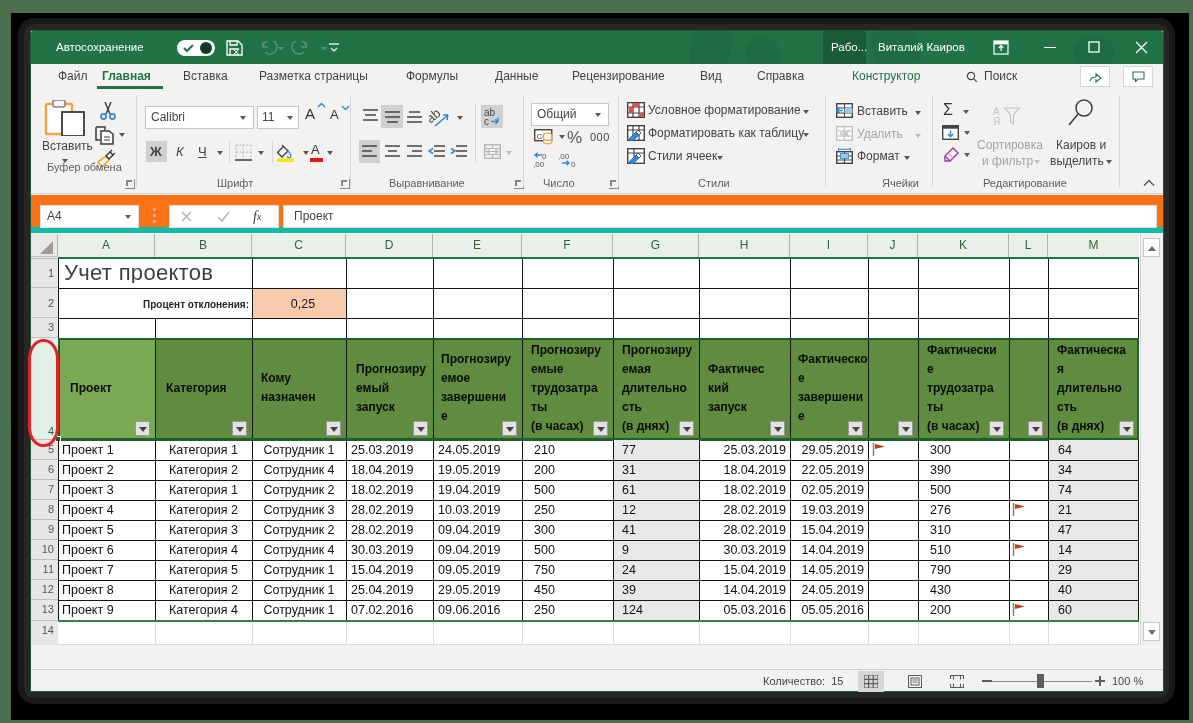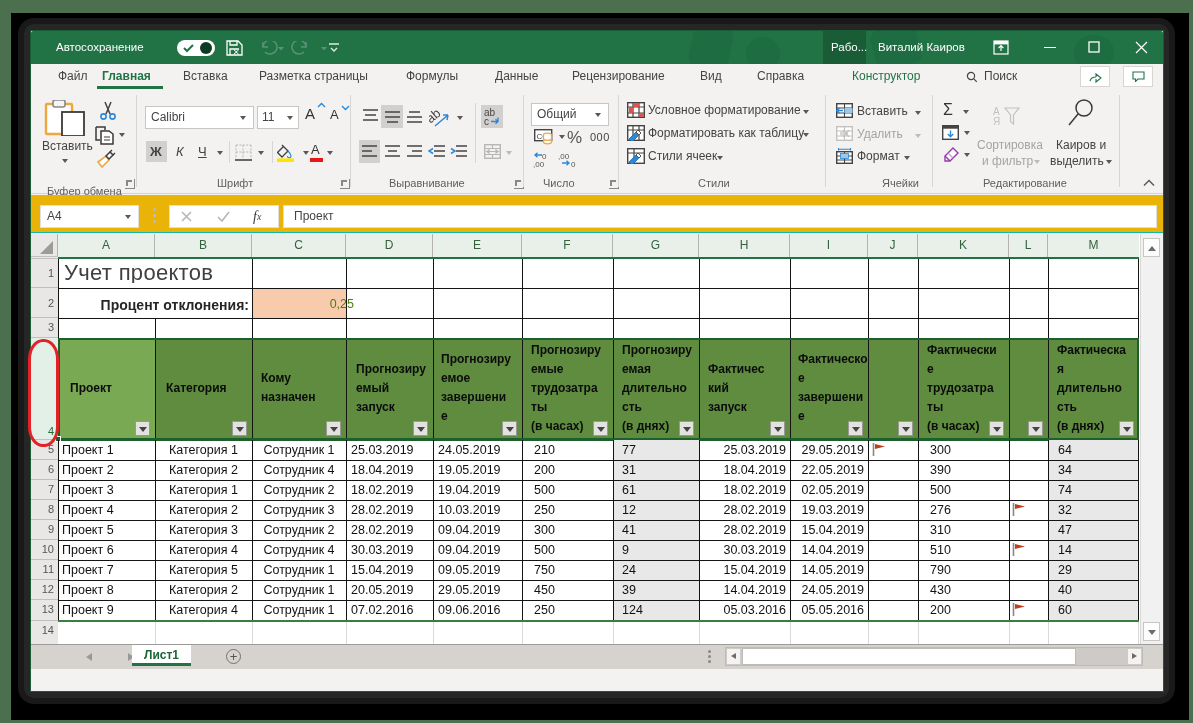--- a/index.html
+++ b/index.html
@@ -21,21 +21,21 @@
 .rb .lbl{font-size:11px;color:#605e5c;white-space:nowrap}
 .rb .txt{font-size:12px;color:#444;white-space:nowrap}
 .rb .gtxt{font-size:12px;color:#a6a4a2;white-space:nowrap}
 .sep{width:1px;background:#d8d6d3}
 .dl{width:10px;height:10px;border-left:1px solid #8a8886;border-top:1px solid #8a8886;transform:rotate(180deg)}
 .dl:after{content:"";position:absolute;right:1px;bottom:1px;width:4px;height:4px;border-right:2px solid #8a8886;border-bottom:2px solid #8a8886}
 .da{width:0;height:0;border-left:3.5px solid transparent;border-right:3.5px solid transparent;border-top:4px solid #5a5856}
 .gda{width:0;height:0;border-left:3.5px solid transparent;border-right:3.5px solid transparent;border-top:4px solid #bdbbb9}
 .press{background:#d2d0ce}
 
-.fb{left:0;top:164px;width:100%;height:38px;background:#eab308;border-bottom:1px solid #14b8a6}
+.fb{left:0;top:164px;width:100%;height:38px;background:#f97316;border-bottom:6px solid #14b8a6}
 .fb .box{background:#fff;border:1px solid #e1dfdd;height:23px;top:7px}
 .fb span{font-size:12px;color:#444;line-height:23px}
 
 .sh{left:0;top:203px;width:1131px;height:411px;background:#fff}
 .sh *{position:absolute}
 .ch{height:23px;background:#e9efe9;border-right:1px solid #b5b3b1;color:#35613f;font-size:12px;text-align:center;line-height:23px;top:0}
 .rh{left:0;width:27px;background:#e8e7e6;border-bottom:1px solid #c2c0be;color:#555;font-size:11px;text-align:right;padding-right:4px;line-height:19px}
 .cell{font-size:12.5px;color:#111;line-height:20px;white-space:nowrap;overflow:hidden}
 .vl{width:1px;background:#141414}
 .hl{height:1px;background:#141414;left:27px;width:1081px}
@@ -150,21 +150,21 @@
       <path d="M1 1 h9 v3 M1 1 v13 h4" stroke="#3b3a39" stroke-width="1.5" fill="none"></path>
       <path d="M6 5 h8 l4 3 v10 h-12 z" stroke="#3b3a39" stroke-width="1.5" fill="#fff"></path>
       <path d="M9 11 h6 M9 14 h6" stroke="#3b3a39" stroke-width="1.2"></path>
     </svg>
     <div class="da" style="left:88px;top:44px"></div>
     <svg style="left:65px;top:60px" width="20" height="20" viewBox="0 0 20 20">
       <path d="M2 13 l8 -6 l3 4 l-7 7 z" stroke="#eda73e" stroke-width="1.6" fill="#fff"></path>
       <path d="M10 7 l4 -4 l3 3 l-4 4 z" stroke="#3b3a39" stroke-width="1.5" fill="#fff"></path>
       <path d="M14 3 l2 -2 M17 6 l2 -2" stroke="#3b3a39" stroke-width="1.3"></path>
     </svg>
-    <div class="lbl" style="left:16px;top:96px">Буфер обмена</div>
+    <div class="lbl" style="left:16px;top:72px">Буфер обмена</div>
     <div class="dl" style="left:94px;top:90px"></div>
     <div class="sep" style="left:105px;top:6px;height:92px"></div>
 
     <div style="left:114px;top:17px;width:109px;height:23px;background:#fff;border:1px solid #c8c6c4"></div>
     <div class="txt" style="left:120px;top:21px">Calibri</div>
     <div class="da" style="left:209px;top:27px"></div>
     <div style="left:226px;top:17px;width:42px;height:23px;background:#fff;border:1px solid #c8c6c4"></div>
     <div class="txt" style="left:231px;top:21px">11</div>
     <div class="da" style="left:256px;top:27px"></div>
     <div class="txt" style="left:274px;top:16px;font-size:15px;color:#333">А</div>
@@ -434,23 +434,23 @@
     <div class="vl" style="left:759px;top:25px;height:79px"></div>
     <div class="vl" style="left:837px;top:25px;height:79px"></div>
     <div class="vl" style="left:887px;top:25px;height:79px"></div>
     <div class="vl" style="left:978px;top:25px;height:79px"></div>
     <div class="vl" style="left:1017px;top:25px;height:79px"></div>
     <div class="vl" style="left:1107px;top:25px;height:79px"></div>
     <div class="hl" style="top:54px"></div>
     <div class="hl" style="top:84px"></div>
 
     <div class="cell" style="left:33px;top:28px;font-size:22px;color:#404040;line-height:21px;letter-spacing:.3px">Учет проектов</div>
-    <div class="cell" style="left:60px;top:61px;width:158px;text-align:right;font-weight:bold;color:#262626;font-size:14px">Процент отклонения:</div>
+    <div class="cell" style="left:60px;top:61px;width:158px;text-align:right;font-weight:bold;color:#262626;font-size:10px">Процент отклонения:</div>
     <div style="left:222px;top:55px;width:93px;height:29px;background:#f8cbad"></div>
-    <div class="cell" style="left:221px;top:60px;width:102px;text-align:right;color:#4d7c0f">0,25</div>
+    <div class="cell" style="left:221px;top:60px;width:102px;text-align:center;color:#0f172a">0,25</div>
 
     <div style="left:27px;top:104px;width:97px;height:102px;background:#7aa954"></div>
     <div style="left:124px;top:104px;width:97px;height:102px;background:#5f8c3f"></div>
     <div style="left:221px;top:104px;width:94px;height:102px;background:#5f8c3f"></div>
     <div style="left:315px;top:104px;width:87px;height:102px;background:#5f8c3f"></div>
     <div style="left:402px;top:104px;width:89px;height:102px;background:#5f8c3f"></div>
     <div style="left:491px;top:104px;width:91px;height:102px;background:#5f8c3f"></div>
     <div style="left:582px;top:104px;width:86px;height:102px;background:#5f8c3f"></div>
     <div style="left:668px;top:104px;width:91px;height:102px;background:#5f8c3f"></div>
     <div style="left:759px;top:104px;width:78px;height:102px;background:#5f8c3f"></div>
@@ -583,21 +583,21 @@
     <div class="cell dA r8">Проект 4</div>
       <div class="cell dB r8">Категория 2</div>
       <div class="cell dC r8">Сотрудник 3</div>
       <div class="cell dD r8">28.02.2019</div>
       <div class="cell dE r8">10.03.2019</div>
       <div class="cell dF r8">250</div>
       <div class="cell dG r8">12</div>
       <div class="cell dH r8">28.02.2019</div>
       <div class="cell dI r8">19.03.2019</div>
       <div class="cell dK r8">276</div>
-      <div class="cell dM r8">32</div>
+      <div class="cell dM r8">21</div>
     <div class="cell dA r9">Проект 5</div>
       <div class="cell dB r9">Категория 3</div>
       <div class="cell dC r9">Сотрудник 2</div>
       <div class="cell dD r9">28.02.2019</div>
       <div class="cell dE r9">09.04.2019</div>
       <div class="cell dF r9">300</div>
       <div class="cell dG r9">41</div>
       <div class="cell dH r9">28.02.2019</div>
       <div class="cell dI r9">15.04.2019</div>
       <div class="cell dK r9">310</div>
@@ -620,21 +620,21 @@
       <div class="cell dE r11">09.05.2019</div>
       <div class="cell dF r11">750</div>
       <div class="cell dG r11">24</div>
       <div class="cell dH r11">15.04.2019</div>
       <div class="cell dI r11">14.05.2019</div>
       <div class="cell dK r11">790</div>
       <div class="cell dM r11">29</div>
     <div class="cell dA r12">Проект 8</div>
       <div class="cell dB r12">Категория 2</div>
       <div class="cell dC r12">Сотрудник 1</div>
-      <div class="cell dD r12">20.05.2019</div>
+      <div class="cell dD r12">25.04.2019</div>
       <div class="cell dE r12">29.05.2019</div>
       <div class="cell dF r12">450</div>
       <div class="cell dG r12">39</div>
       <div class="cell dH r12">14.04.2019</div>
       <div class="cell dI r12">24.05.2019</div>
       <div class="cell dK r12">430</div>
       <div class="cell dM r12">40</div>
     <div class="cell dA r13">Проект 9</div>
       <div class="cell dB r13">Категория 4</div>
       <div class="cell dC r13">Сотрудник 1</div>
@@ -667,31 +667,35 @@
 
     <div style="left:-3px;top:105px;width:31px;height:108px;border:3.5px solid #e32227;border-radius:15px/20px"></div>
 
     <div style="left:1109px;top:0;width:22px;height:411px;background:#f1f1f1;border-left:1px solid #d9d7d5"></div>
     <div style="left:1112px;top:4px;width:17px;height:19px;background:#fdfdfd;border:1px solid #c8c6c4"></div>
     <div style="left:1117px;top:12px;width:0;height:0;border-left:4px solid transparent;border-right:4px solid transparent;border-bottom:5px solid #6e6c6a"></div>
     <div style="left:1112px;top:388px;width:17px;height:19px;background:#fdfdfd;border:1px solid #c8c6c4"></div>
     <div style="left:1117px;top:396px;width:0;height:0;border-left:4px solid transparent;border-right:4px solid transparent;border-top:5px solid #6e6c6a"></div>
   </div>
 
-  <div class="ts" id="ts">
-    <div style="left:55px;top:8px;width:0;height:0;border-top:4.5px solid transparent;border-bottom:4.5px solid transparent;border-right:6px solid #9a9896"></div>
-    <div style="left:97px;top:8px;width:0;height:0;border-top:4.5px solid transparent;border-bottom:4.5px solid transparent;border-left:6px solid #9a9896"></div>
-    <div style="left:101px;top:0;width:59px;height:21px;background:#fff;border-bottom:3px solid #217346;text-align:center;font-size:12px;font-weight:bold;color:#1c6637;line-height:21px">Лист1</div>
-    <div style="left:195px;top:4px;width:15px;height:15px;border:1px solid #767470;border-radius:50%;color:#555;font-size:13px;text-align:center;line-height:14px">+</div>
-    <div style="left:677px;top:5px;width:3px;height:3px;background:#8a8886;border-radius:50%"></div>
-    <div style="left:677px;top:10px;width:3px;height:3px;background:#8a8886;border-radius:50%"></div>
-    <div style="left:677px;top:15px;width:3px;height:3px;background:#8a8886;border-radius:50%"></div>
-    <div style="left:694px;top:2px;width:418px;height:19px;background:#cecac7;border:1px solid #bdbbb8"></div>
-    <div style="left:696px;top:4px;width:13px;height:15px;background:#f4f3f2;text-align:center">
-        <div style="position:absolute;left:4px;top:4px;width:0;height:0;border-top:3.5px solid transparent;border-bottom:3.5px solid transparent;border-right:5px solid #6e6c6a"></div>
-      </div>
-    <div style="left:711px;top:3px;width:334px;height:17px;background:#fff;border:1px solid #bdbbb8"></div>
-    <div style="left:1097px;top:4px;width:13px;height:15px;background:#f4f3f2">
-        <div style="position:absolute;left:4px;top:4px;width:0;height:0;border-top:3.5px solid transparent;border-bottom:3.5px solid transparent;border-left:5px solid #6e6c6a"></div>
-      </div>
+
+  <div class="sb" id="sb">
+    <span style="left:732px">Количество:&nbsp; 15</span>
+    <div style="left:827px;top:1px;width:26px;height:21px;background:#d8d6d4"></div>
+    <svg style="left:833px;top:5px" width="14" height="13" viewBox="0 0 14 13">
+        <path d="M0 0 h14 v13 h-14 z M0 4.3 h14 M0 8.6 h14 M4.6 0 v13 M9.2 0 v13" stroke="#5f5d5b" stroke-width="1.2" fill="none"></path>
+      </svg>
+    <svg style="left:877px;top:5px" width="14" height="13" viewBox="0 0 14 13">
+        <rect x="0.5" y="0.5" width="13" height="12" stroke="#5f5d5b" fill="none"></rect>
+        <rect x="3" y="3" width="8" height="7" stroke="#5f5d5b" fill="none"></rect>
+        <path d="M4.5 5 h5 M4.5 7 h5" stroke="#5f5d5b" stroke-width=".8"></path>
+      </svg>
+    <svg style="left:919px;top:5px" width="14" height="13" viewBox="0 0 14 13">
+        <path d="M0.5 4 v-3.5 h13 v3.5 M0.5 9 v3.5 h13 v-3.5 M3.5 0.5 v4 M10.5 0.5 v4 M3.5 12.5 v-4 M10.5 12.5 v-4" stroke="#5f5d5b" stroke-width="1.1" fill="none"></path>
+      </svg>
+    <div style="left:951px;top:10px;width:10px;height:2px;background:#5f5d5b"></div>
+    <div style="left:961px;top:11px;width:100px;height:1px;background:#8a8886"></div>
+    <div style="left:1006px;top:4px;width:7px;height:14px;background:#5f5d5b"></div>
+    <div style="left:1064px;top:10px;width:10px;height:2px;background:#5f5d5b"></div>
+    <div style="left:1064px;top:6px;width:2px;height:10px;background:#5f5d5b;margin-left:4px"></div>
+    <span style="left:1081px">100 %</span>
   </div>
-
 </div>
 
 </body></html>

